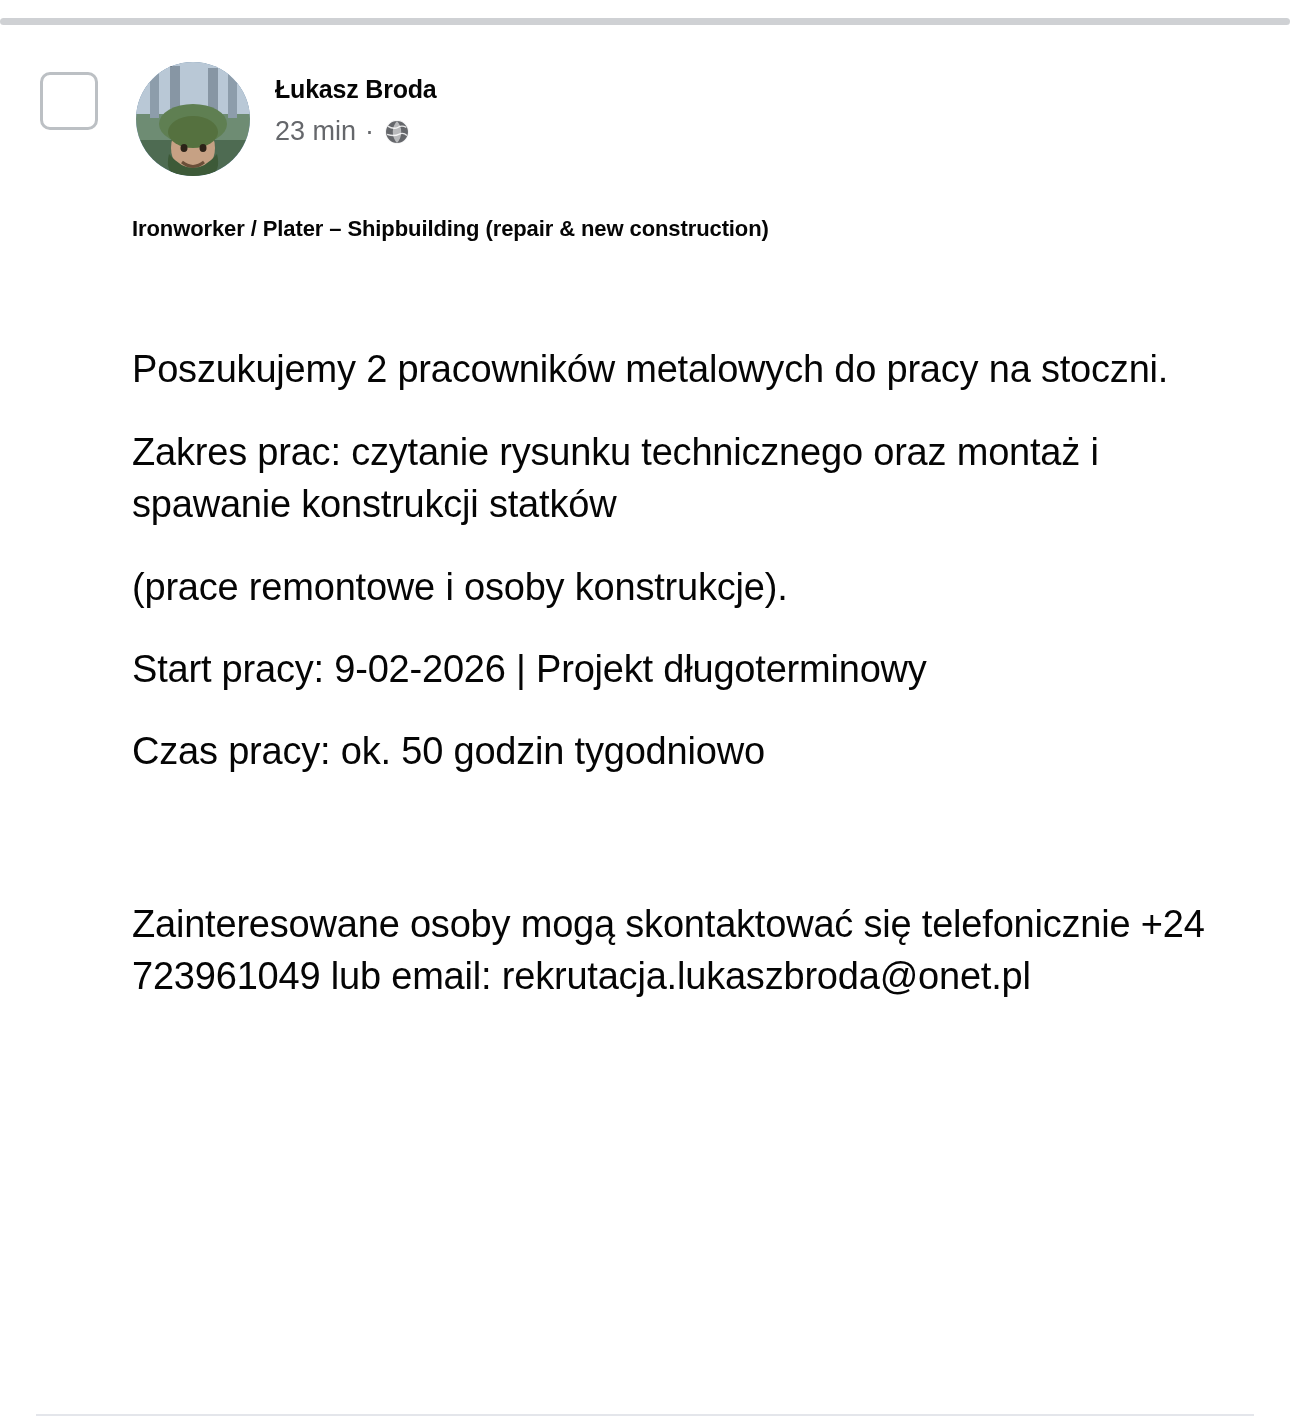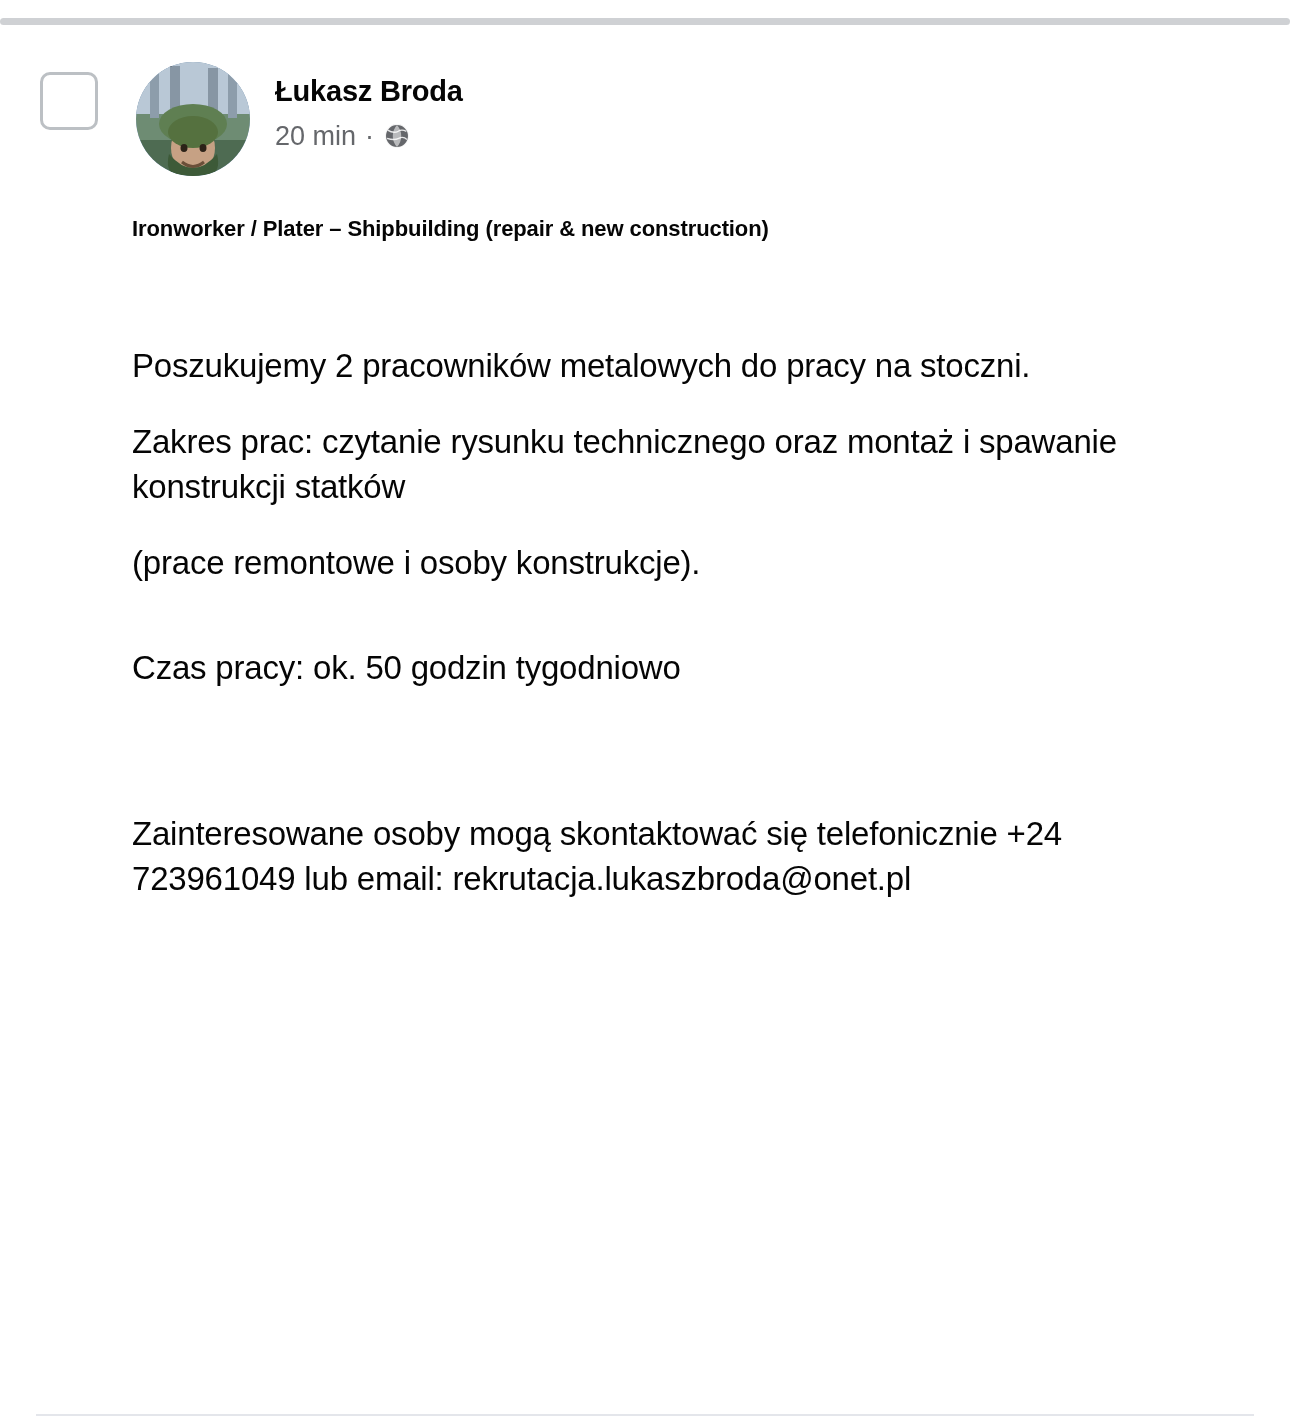--- a/index.html
+++ b/index.html
@@ -60,21 +60,21 @@
     overflow: hidden;
     position: relative;
     background: #7e9ab5;
   }
   .avatar svg { display: block; }
   .byline {
     margin-left: 25px;
     padding-top: 12px;
   }
   .author {
-    font-size: 29px;
+    font-size: 25px;
     font-weight: bold;
     line-height: 1.2;
     color: #050505;
     letter-spacing: -0.2px;
   }
   .meta {
     display: flex;
     align-items: center;
     margin-top: 12px;
     color: #65676b;
@@ -99,21 +99,21 @@
     line-height: 1.33;
     color: #050505;
     max-width: 1010px;
     letter-spacing: -0.1px;
   }
   .post-body {
     margin: 0 0 0 96px;
     max-width: 1120px;
   }
   .post-body p {
-    font-size: 33px;
+    font-size: 38px;
     line-height: 1.38;
     color: #050505;
     margin: 0;
     letter-spacing: -0.2px;
   }
   .gap-large { height: 100px; }
   .para-space { height: 30px; }
   .bottom-rule {
     position: absolute;
     left: 36px;
@@ -163,21 +163,21 @@
               <path d="M46 100 q11 9 22 0" stroke="#6b4f39" stroke-width="3" fill="none"></path>
               <path d="M33 92 q-4 16 6 22 h36 q10 -6 6 -22 q-12 14 -24 14 q-12 0 -24 -14 z" fill="#3d5a38"></path>
             </g>
           </svg>
         </div>
       </div>
 
       <div class="byline">
         <div class="author">Łukasz Broda</div>
         <div class="meta">
-          <span>20 min</span>
+          <span>23 min</span>
           <span class="dot">·</span>
           <span class="globe-icon">
             <svg width="28" height="28" viewBox="0 0 24 24" aria-hidden="true">
               <circle cx="12" cy="12" r="10" fill="#65676b"></circle>
               <path d="M12 2.6 a 14 14 0 0 0 0 18.8 a 14 14 0 0 0 0 -18.8 z" fill="#ffffff" opacity="0.55"></path>
               <path d="M4 7 q5 3 9 1 q3 -2 7 0 M3.5 14 q6 2 10 0 q4 -2 7 1" stroke="#ffffff" stroke-width="1.1" fill="none" opacity="0.85"></path>
               <circle cx="12" cy="12" r="10" fill="none" stroke="#ffffff" stroke-width="1.2" opacity="0.9"></circle>
             </svg>
           </span>
         </div>
@@ -188,20 +188,21 @@
 
     <div class="gap-large"></div>
 
     <div class="post-body">
       <p>Poszukujemy 2 pracowników metalowych do pracy na stoczni.</p>
       <div class="para-space"></div>
       <p>Zakres prac: czytanie rysunku technicznego oraz montaż i spawanie konstrukcji statków</p>
       <div class="para-space"></div>
       <p>(prace remontowe i osoby konstrukcje).</p>
       <div class="para-space"></div>
+      <p>Start pracy: 9-02-2026 | Projekt długoterminowy</p>
       <div class="para-space"></div>
       <p>Czas pracy: ok. 50 godzin tygodniowo</p>
       <div class="para-space"></div>
       <div class="para-space"></div>
       <div class="para-space"></div>
       <div class="para-space"></div>
       <p>Zainteresowane osoby mogą skontaktować się telefonicznie +24 723961049 lub email: rekrutacja.lukaszbroda@onet.pl</p>
     </div>
   </div>
 

